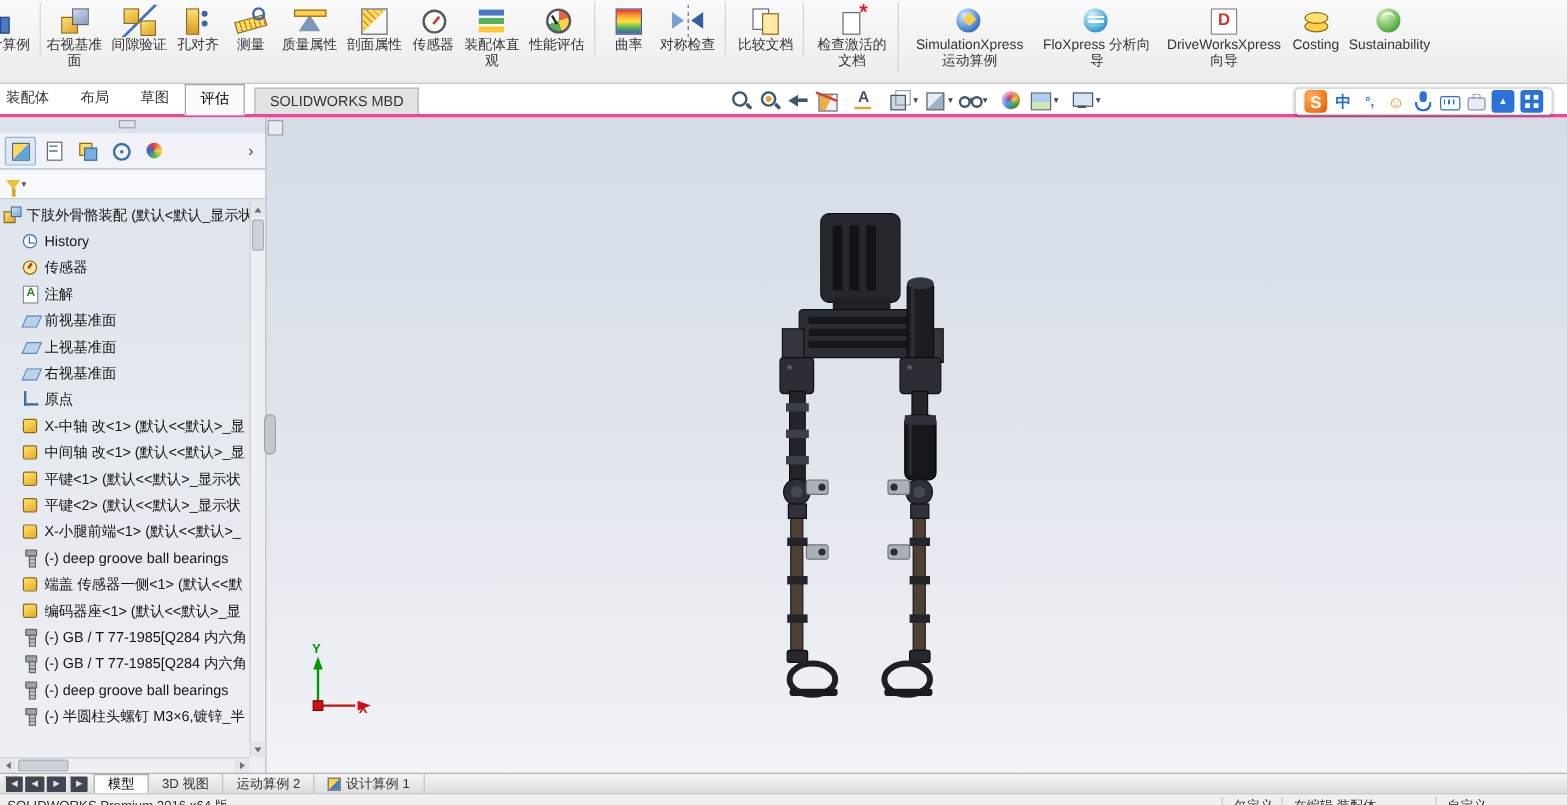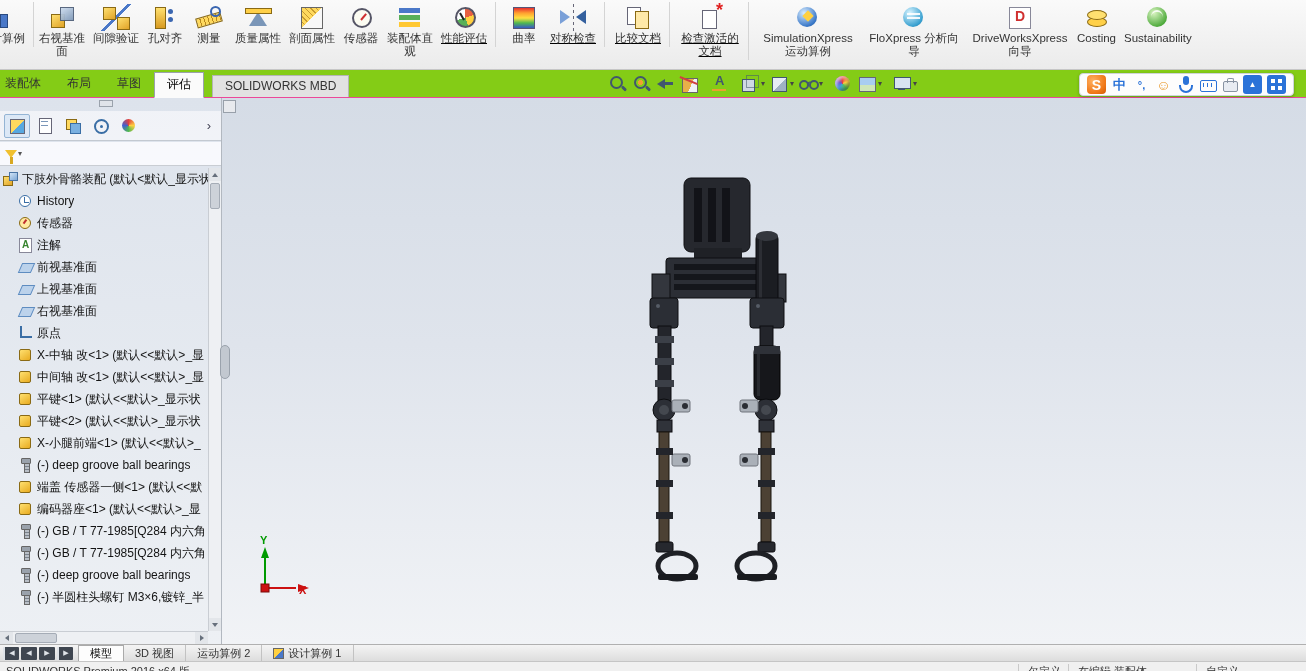--- a/index.html
+++ b/index.html
@@ -8,21 +8,21 @@
   *{box-sizing:border-box;}
 
   
   .ribbon{position:absolute;left:0;top:0;width:100%;height:70px;
           background:linear-gradient(#fafafa,#ebebeb);border-bottom:1px solid #c6c6c6;
           display:flex;align-items:flex-start;padding-top:2px;overflow:hidden;}
   .rbtns{display:flex;align-items:flex-start;}
   .rbtn{display:flex;flex-direction:column;align-items:center;min-width:42px;
         padding:2px 3px;margin:0 1px;cursor:default;}
   .rbtn.partial{margin-left:-24px;border-right:1px solid #d4d4d4;padding-right:8px;}
-  .rbtn.sep-after{border-right:1px solid #d4d4d4;padding-right:8px;margin-right:6px;text-decoration:underline;}
+  .rbtn.sep-after{border-right:1px solid #d4d4d4;padding-right:8px;margin-right:6px;}
   .rlabel{font-size:11.5px;line-height:13px;text-align:center;color:#333;max-width:46px;}
   .rbtn.w4 .rlabel{max-width:60px;}
   .rbtn.wide .rlabel{max-width:98px;}
   .rbtn.en .rlabel{max-width:none;white-space:nowrap;}
 
   .ricon{width:30px;height:27px;position:relative;flex:none;margin-bottom:1px;}
   .ricon.ic-design-study::before{content:"";position:absolute;left:4px;top:6px;width:6px;height:16px;background:linear-gradient(#ffe070,#e0a327);border:1px solid #8a6a14;}
   .ricon.ic-design-study::after{content:"";position:absolute;left:13px;top:10px;width:6px;height:12px;background:#4a78c8;border:1px solid #2a4a80;}
   .ricon.ic-interference::before{content:"";position:absolute;left:4px;top:10px;width:12px;height:12px;background:linear-gradient(145deg,#ffe070,#e0a327);border:1px solid #8a6a14;}
   .ricon.ic-interference::after{content:"";position:absolute;left:13px;top:3px;width:12px;height:12px;background:linear-gradient(145deg,#cddcee,#8099b8);border:1px solid #51617a;opacity:.95;}
@@ -55,22 +55,22 @@
   .ricon.ic-floxpress::before{content:"";position:absolute;left:4px;top:3px;width:20px;height:20px;border-radius:50%;background:radial-gradient(circle at 35% 30%,#d8f4ff,#38a0d0 70%,#186a98);}
   .ricon.ic-floxpress::after{content:"";position:absolute;left:8px;top:9px;width:13px;height:8px;background:repeating-linear-gradient(180deg,#fff 0 2px,transparent 2px 4px);opacity:.9;}
   .ricon.ic-driveworksxpress::before{content:"";position:absolute;left:4px;top:3px;width:20px;height:20px;background:#fff;border:1px solid #889;}
   .ricon.ic-driveworksxpress::after{content:"D";position:absolute;left:10px;top:4px;font-size:14px;font-weight:bold;color:#d03030;}
   .ricon.ic-costing::before{content:"";position:absolute;left:5px;top:13px;width:18px;height:8px;border-radius:50%;background:#ffd048;border:1px solid #8a6a14;}
   .ricon.ic-costing::after{content:"";position:absolute;left:5px;top:6px;width:18px;height:8px;border-radius:50%;background:#ffe070;border:1px solid #8a6a14;}
   .ricon.ic-sustainability::before{content:"";position:absolute;left:4px;top:3px;width:20px;height:20px;border-radius:50%;background:radial-gradient(circle at 35% 30%,#d8f4c0,#4aa838 75%,#2a7820);}
   .ricon.ic-sustainability::after{content:"";position:absolute;left:8px;top:6px;width:12px;height:12px;border-top:2px solid rgba(255,255,255,.85);border-radius:50%;}
 
   
-  .bar2{position:absolute;left:0;top:70px;width:100%;height:28px;background:#84cc16;
-        border-bottom:1px solid #ec4899;}
+  .bar2{position:absolute;left:0;top:70px;width:100%;height:28px;background:#ffffff;
+        border-bottom:3px solid #ec4899;}
   .doc-tabs{position:absolute;left:-8px;bottom:0;display:flex;align-items:flex-end;height:22px;}
   .dtab{font-size:12px;color:#333;padding:3px 12px 4px;border:1px solid transparent;white-space:nowrap;}
   .dtab.active{background:#fbfbfb;border:1px solid #9aa2ac;border-bottom-color:#fbfbfb;margin-bottom:-1px;color:#000;}
   .dtab.mbd{margin-left:8px;background:#e2e2e2;border:1px solid #b5b5b5;border-bottom:none;}
 
   .viewbar{position:absolute;left:606px;top:3px;display:flex;align-items:center;gap:1px;}
   .vbtn{display:flex;align-items:center;padding:0 1px;}
   .vbtn.grp{margin-left:6px;}
   .vcaret{font-size:8px;color:#444;margin-left:1px;}
   .vi{width:21px;height:21px;position:relative;}

